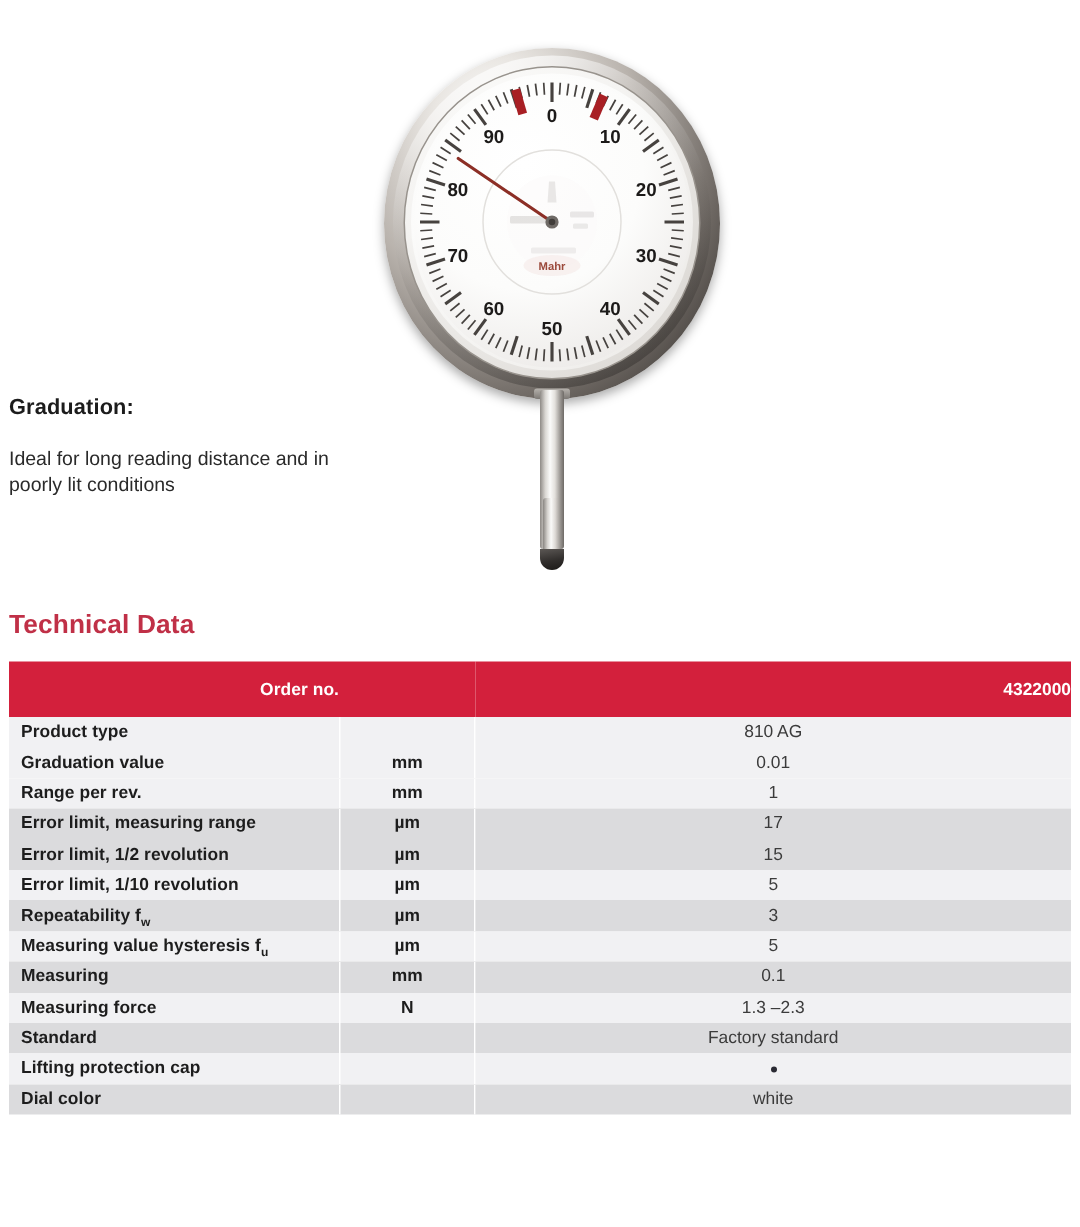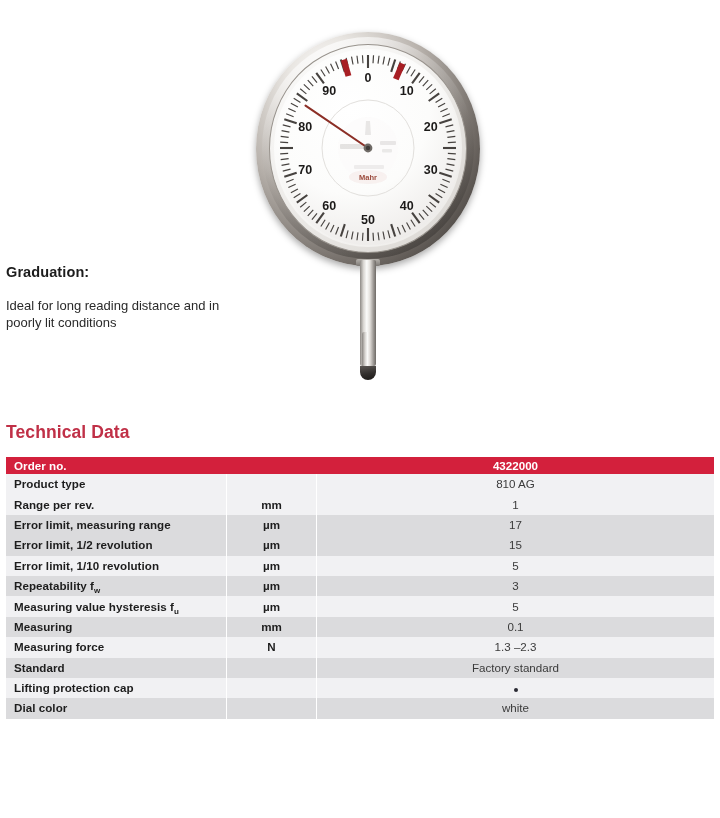--- a/index.html
+++ b/index.html
@@ -136,21 +136,21 @@
   #technical-data-section {
     position: absolute;
     left: 0;
     top: 406px;
     width: 720px;
   }
   .section-title {
     font-size: 17.5px;
     font-weight: bold;
     color: #c03047;
-    margin: 16px 0 14px 6px;
+    margin: 0 0 14px 6px;
     letter-spacing: 0.1px;
   }
   table.tech-table {
     border-collapse: collapse;
     width: 708px;
     margin-left: 6px;
     table-layout: fixed;
     font-size: 11.6px;
   }
   table.tech-table col.c-label { width: 220px; }
@@ -176,21 +176,22 @@
   }
   .cell-value {
     text-align: center;
     color: #3b3b3b;
     font-weight: normal;
   }
   tr.row-header td {
     background: #d3203c;
     color: #ffffff;
     font-weight: bold;
-    height: 17px;
+    height: 37px;
+    text-align: right;
   }
   tr.row-header td.cell-label { color: #ffffff; }
   tr.row-header td.cell-value { color: #ffffff; font-weight: bold; }
 
   tr.row-odd td.cell-label { background: #f1f1f3; }
   tr.row-odd td.cell-unit  { background: #f1f1f3; }
   tr.row-odd td.cell-value { background: #f1f1f3; }
 
   tr.row-even td.cell-label { background: #dbdbdd; }
   tr.row-even td.cell-unit  { background: #dbdbdd; }
@@ -398,20 +399,25 @@
           <td class="cell-label">Order no.</td>
           <td class="cell-unit"></td>
           <td class="cell-value">4322000</td>
         </tr>
         <tr class="row-odd">
           <td class="cell-label">Product type</td>
           <td class="cell-unit"></td>
           <td class="cell-value">810 AG</td>
         </tr>
         <tr class="row-odd">
+          <td class="cell-label">Graduation value</td>
+          <td class="cell-unit">mm</td>
+          <td class="cell-value">0.01</td>
+        </tr>
+        <tr class="row-odd">
           <td class="cell-label">Range per rev.</td>
           <td class="cell-unit">mm</td>
           <td class="cell-value">1</td>
         </tr>
         <tr class="row-even">
           <td class="cell-label">Error limit, measuring range</td>
           <td class="cell-unit">µm</td>
           <td class="cell-value">17</td>
         </tr>
         <tr class="row-even">

